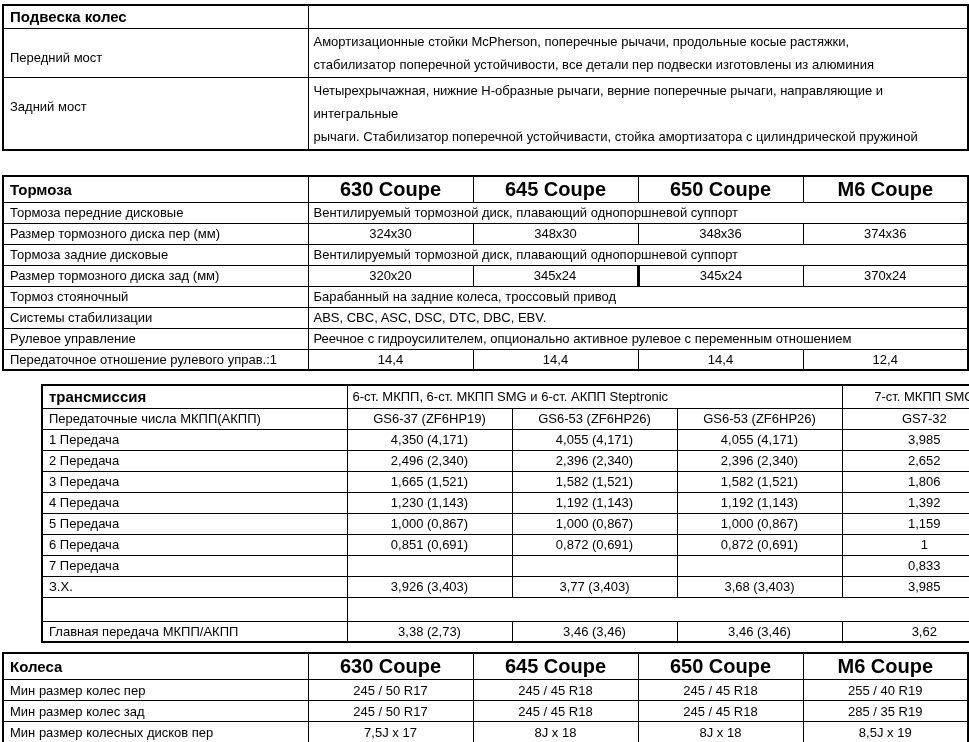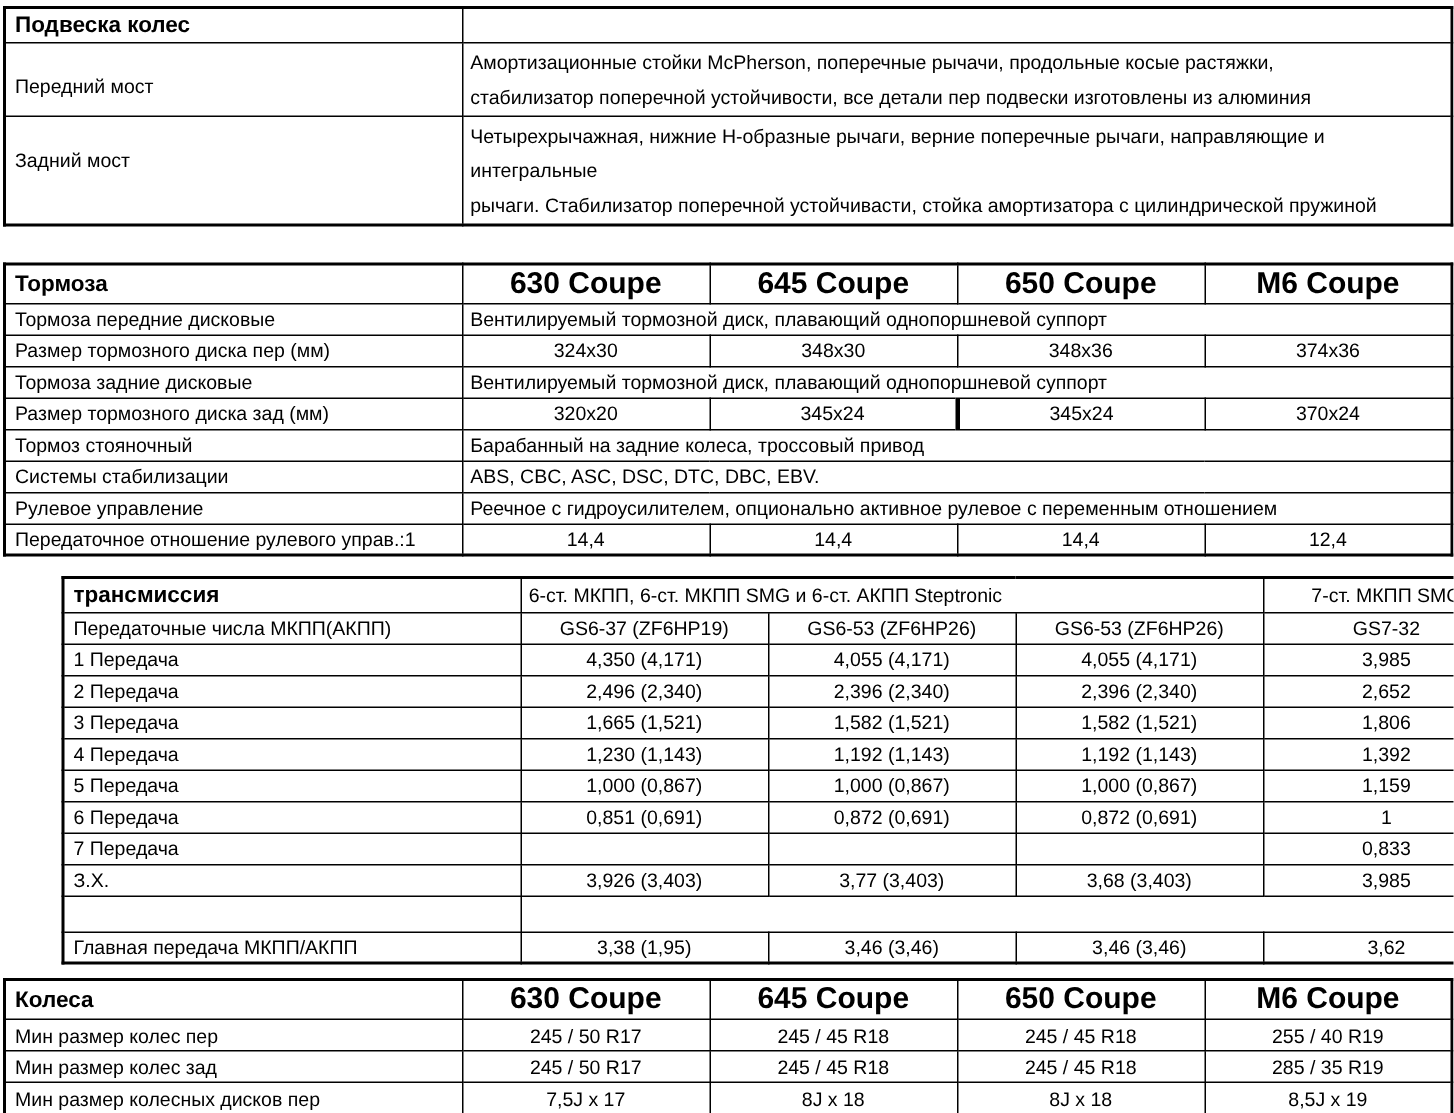--- a/index.html
+++ b/index.html
@@ -222,21 +222,21 @@
       <td class="val">3,77  (3,403)</td>
       <td class="val">3,68  (3,403)</td>
       <td class="val">3,985</td>
     </tr>
     <tr class="blank-row">
       <td class="lbl"></td>
       <td colspan="4"></td>
     </tr>
     <tr>
       <td class="lbl">Главная передача МКПП/АКПП</td>
-      <td class="val">3,38  (1,95)</td>
+      <td class="val">3,38  (2,73)</td>
       <td class="val">3,46  (3,46)</td>
       <td class="val">3,46  (3,46)</td>
       <td class="val">3,62</td>
     </tr>
   </tbody>
     </table>
 
   <table id="wheels-table">
     <colgroup>
         <col style="width:305px">

